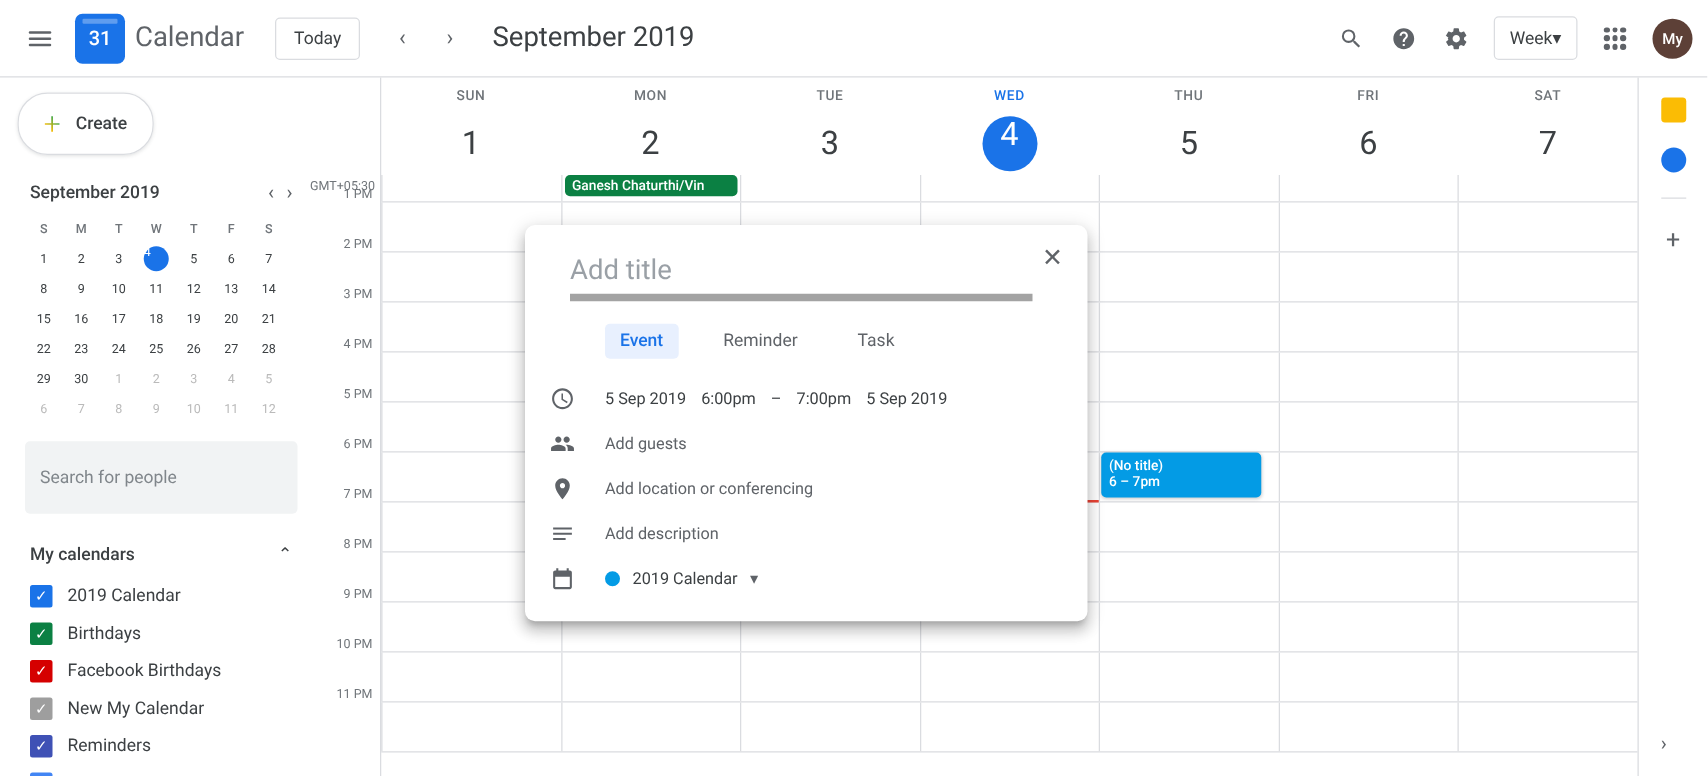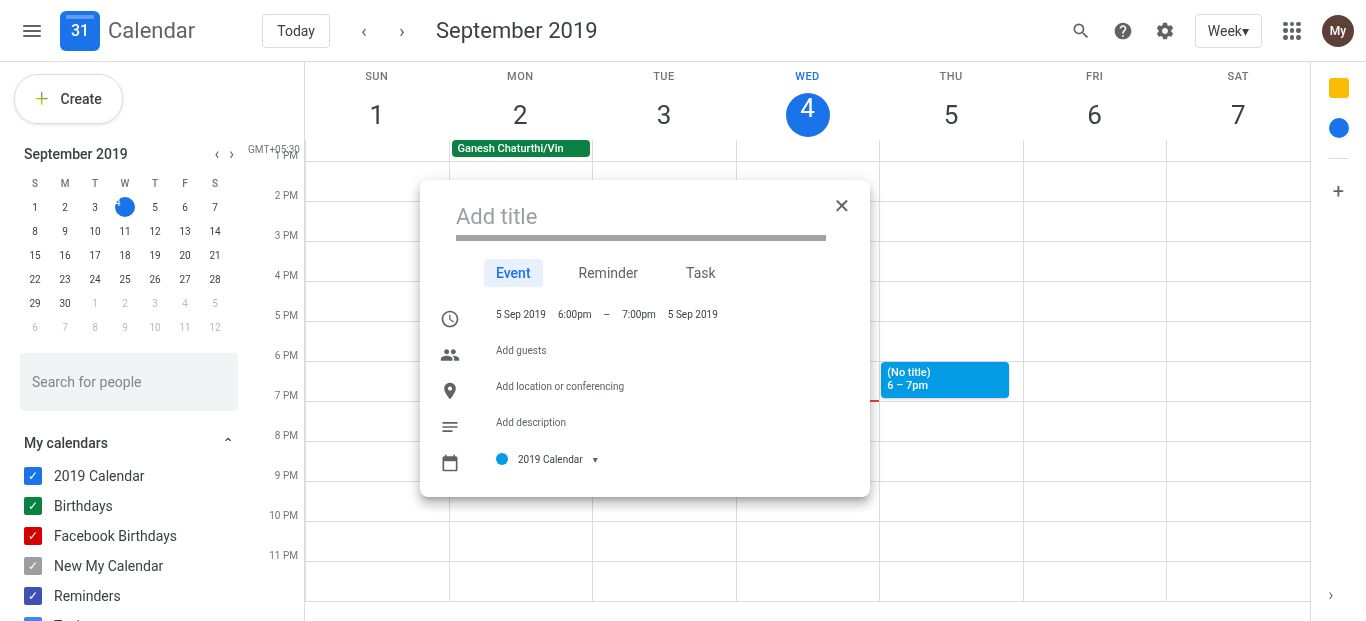--- a/index.html
+++ b/index.html
@@ -5,21 +5,21 @@
 *{box-sizing:border-box;margin:0;padding:0;font-family:Roboto,Arial,sans-serif}
 body{width:1366px;height:621px;overflow:hidden;background:#fff;color:#3c4043;position:relative}
 .header{height:62px;display:flex;align-items:center;padding:0 12px;border-bottom:1px solid #dadce0}
 .menu-btn{width:40px;height:40px;display:flex;align-items:center;justify-content:center;cursor:pointer}
 .menu-lines{width:18px;height:12px;display:flex;flex-direction:column;justify-content:space-between}
 .menu-lines span{height:2px;background:#5f6368;border-radius:1px}
 .logo-wrap{display:flex;align-items:center;margin-left:8px}
 .logo{width:40px;height:40px;background:#1a73e8;border-radius:6px;display:flex;align-items:center;justify-content:center;color:#fff;font-size:16px;font-weight:500;position:relative}
 .logo::before{content:'';position:absolute;top:4px;left:6px;right:6px;height:4px;background:rgba(255,255,255,.3);border-radius:1px}
 .app-title{font-size:22px;color:#5f6368;margin-left:8px;font-weight:400}
-.today-btn{margin-left:67px;padding:8px 14px;border:1px solid #dadce0;border-radius:4px;cursor:pointer;font-size:14px;color:#3c4043}
+.today-btn{margin-left:25px;padding:8px 14px;border:1px solid #dadce0;border-radius:4px;cursor:pointer;font-size:14px;color:#3c4043}
 .nav-arrows{margin-left:18px;display:flex;gap:6px}
 .arrow-btn{width:32px;height:32px;display:flex;align-items:center;justify-content:center;cursor:pointer;color:#5f6368;font-size:18px}
 .month-title{margin-left:18px;font-size:22px;color:#3c4043;font-weight:400}
 .header-right{margin-left:auto;display:flex;align-items:center;gap:18px}
 .icon-btn{width:24px;height:24px;color:#5f6368;cursor:pointer;display:flex;align-items:center;justify-content:center}
 .view-btn{padding:8px 12px;border:1px solid #dadce0;border-radius:4px;display:flex;align-items:center;gap:0;font-size:14px;color:#3c4043;cursor:pointer}
 .apps-grid{width:18px;height:18px;display:grid;grid-template-columns:repeat(3,1fr);gap:2px}
 .apps-grid span{background:#5f6368;border-radius:50%}
 .avatar{width:32px;height:32px;border-radius:50%;background:#5d4037;color:#fff;display:flex;align-items:center;justify-content:center;font-size:12px;font-weight:500}
 .body{display:flex;height:559px}
@@ -70,21 +70,21 @@
 .rp-sep{width:20px;height:1px;background:#dadce0}
 .rp-plus{font-size:20px;color:#5f6368;cursor:pointer}
 .rp-expand{position:absolute;bottom:16px;width:20px;height:20px;color:#5f6368;cursor:pointer}
 .modal{position:absolute;left:420px;top:180px;width:450px;background:#fff;border-radius:8px;box-shadow:0 8px 10px 1px rgba(0,0,0,.14),0 3px 14px 2px rgba(0,0,0,.12),0 5px 5px -3px rgba(0,0,0,.2);padding:20px 16px 16px 16px;z-index:100}
 .modal-close{position:absolute;top:10px;right:12px;width:32px;height:32px;display:flex;align-items:center;justify-content:center;color:#5f6368;cursor:pointer;font-size:20px}
 .title-input{width:calc(100% - 48px);margin-left:20px;border:none;border-bottom:6px solid #a3a3a3;font-size:22px;padding:4px 0 6px 0;color:#3c4043;outline:none}
 .title-input::placeholder{color:#9aa0a6}
 .type-tabs{display:flex;gap:24px;margin:18px 0 14px 48px}
 .tab{padding:6px 12px;border-radius:4px;font-size:14px;color:#5f6368;cursor:pointer}
 .tab-active{background:#e8f0fe;color:#1a73e8;font-weight:500}
-.modal-row{display:flex;align-items:flex-start;gap:32px;padding:8px 0;font-size:10px;color:#3c4043}
+.modal-row{display:flex;align-items:center;gap:20px;padding:8px 0;font-size:13px;color:#3c4043}
 .modal-row .micon{width:28px;display:flex;justify-content:center;color:#5f6368}
 .modal-row .placeholder{color:#5f6368}
 .time-parts{display:flex;gap:12px;align-items:center}
 .time-parts span{cursor:pointer}
 .cal-select{display:flex;align-items:center;gap:10px}
 .dot{width:12px;height:12px;background:#039be5;border-radius:50%}
 .modal-actions{display:flex;justify-content:flex-end;gap:12px;margin-top:16px}
 .more-btn{padding:10px 14px;background:#f1f3f4;border-radius:4px;font-size:14px;color:#3c4043;cursor:pointer;font-weight:500}
 .save-btn{padding:10px 24px;background:#1a73e8;color:#fff;border-radius:4px;font-size:14px;cursor:pointer;font-weight:500}
 svg{width:20px;height:20px;fill:currentColor}

